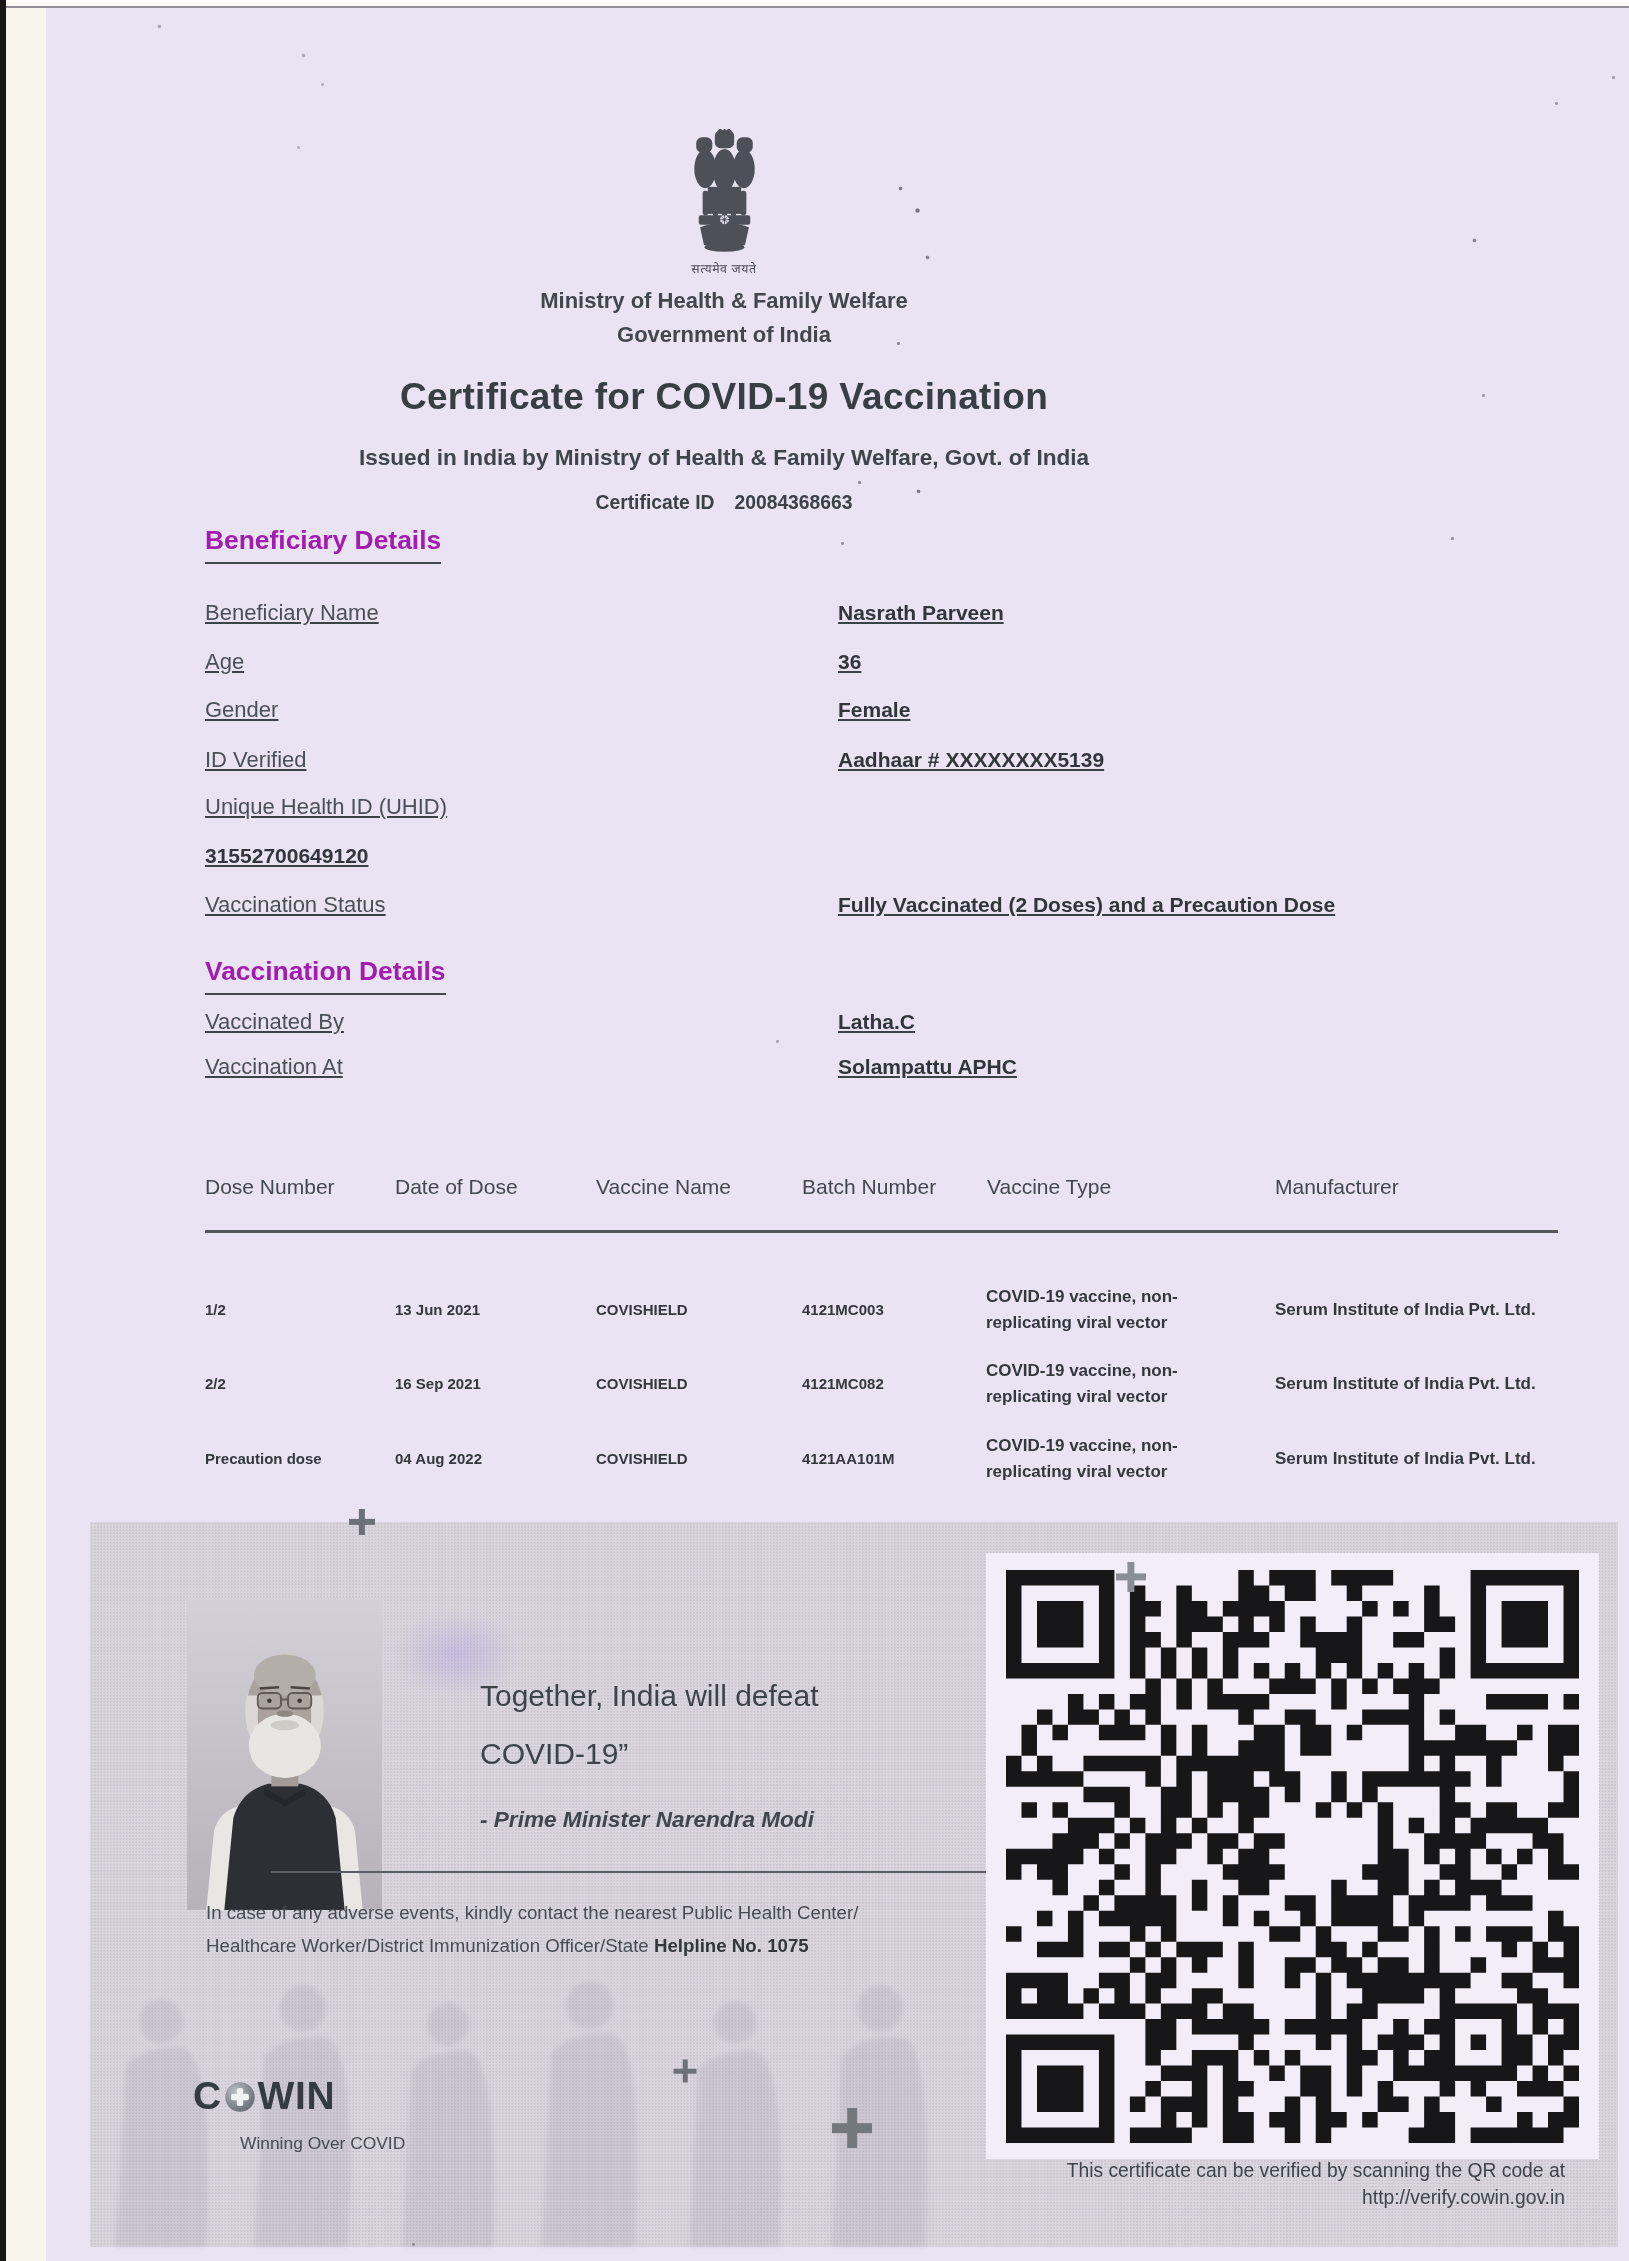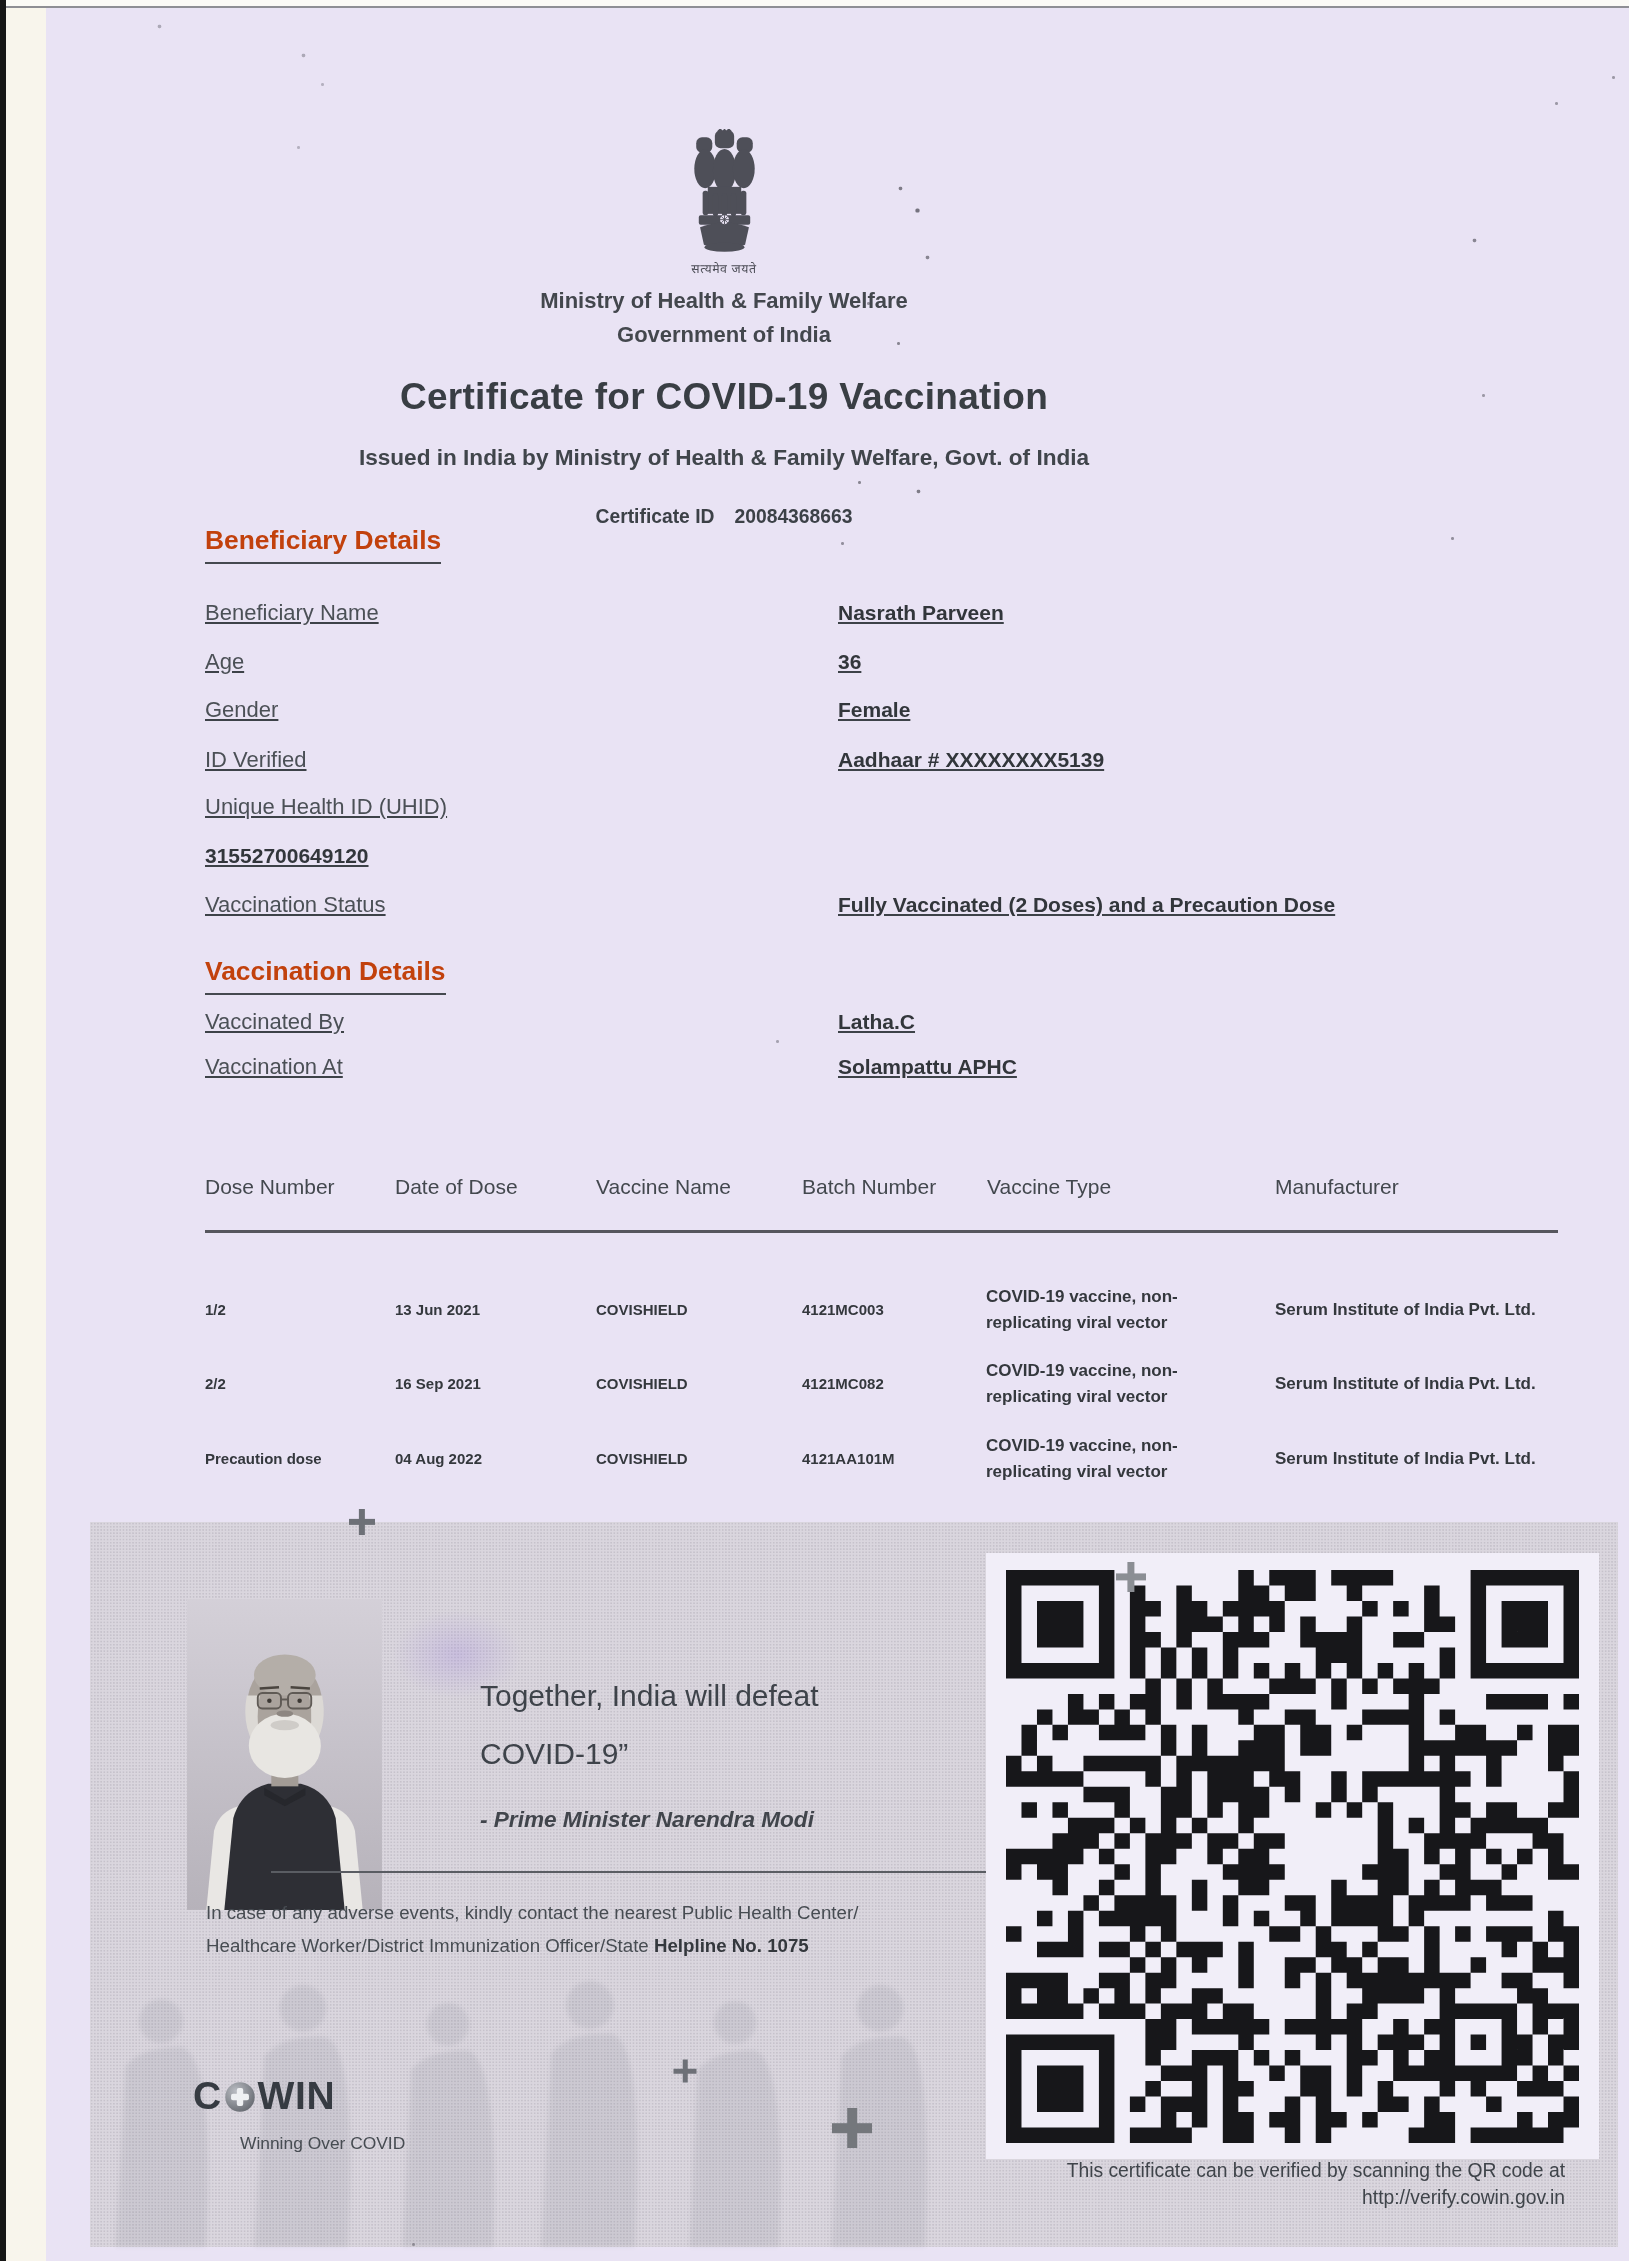--- a/index.html
+++ b/index.html
@@ -11,23 +11,23 @@
   .top-line{position:absolute;left:5.8px;top:6.4px;width:1624px;height:1.9px;background:#8e8e94;}
   .paper{position:absolute;left:46px;top:8.4px;width:1584px;height:2253px;background:#e9e3f4;}
 
   
   .header-col{position:absolute;left:46px;top:129px;width:1356px;display:flex;flex-direction:column;align-items:center;}
   .emblem-caption{margin-top:2.6px;font-size:12.3px;color:#4b4c55;letter-spacing:0.6px;}
   .ministry{margin-top:11.6px;font-size:22px;font-weight:700;color:#43474d;}
   .government{margin-top:7.7px;font-size:22px;font-weight:700;color:#43474d;}
   .cert-title{margin-top:28px;font-size:37px;font-weight:700;color:#393e44;letter-spacing:0.3px;}
   .issued{margin-top:27px;font-size:22.6px;font-weight:700;color:#40454b;}
-  .certid-line{margin-top:35px;display:flex;gap:20px;font-size:19.3px;font-weight:700;color:#3c4147;}
-
-  .sec-heading{position:absolute;left:205px;font-size:26.4px;font-weight:700;color:#c2410c;
+  .certid-line{margin-top:21px;display:flex;gap:20px;font-size:19.3px;font-weight:700;color:#3c4147;}
+
+  .sec-heading{position:absolute;left:205px;font-size:26.4px;font-weight:700;color:#a21caf;
                border-bottom:2.6px solid #45494f;padding-bottom:6.4px;}
   .brow{position:absolute;left:205px;width:1360px;display:flex;align-items:baseline;text-decoration:underline;}
   .brow .lbl{width:633px;font-size:22px;color:#4b5056;flex:none;}
   .brow .val{font-size:21px;font-weight:700;color:#32363b;}
 
   .th{position:absolute;top:1175px;font-size:21px;color:#43484e;}
   .hrule{position:absolute;left:205px;top:1230px;width:1353px;height:2.6px;background:#56565d;}
   .trow{position:absolute;left:205px;width:1360px;height:77px;}
   .td{position:absolute;top:0;height:77px;display:flex;align-items:center;
       font-size:15px;font-weight:700;color:#34383d;}

